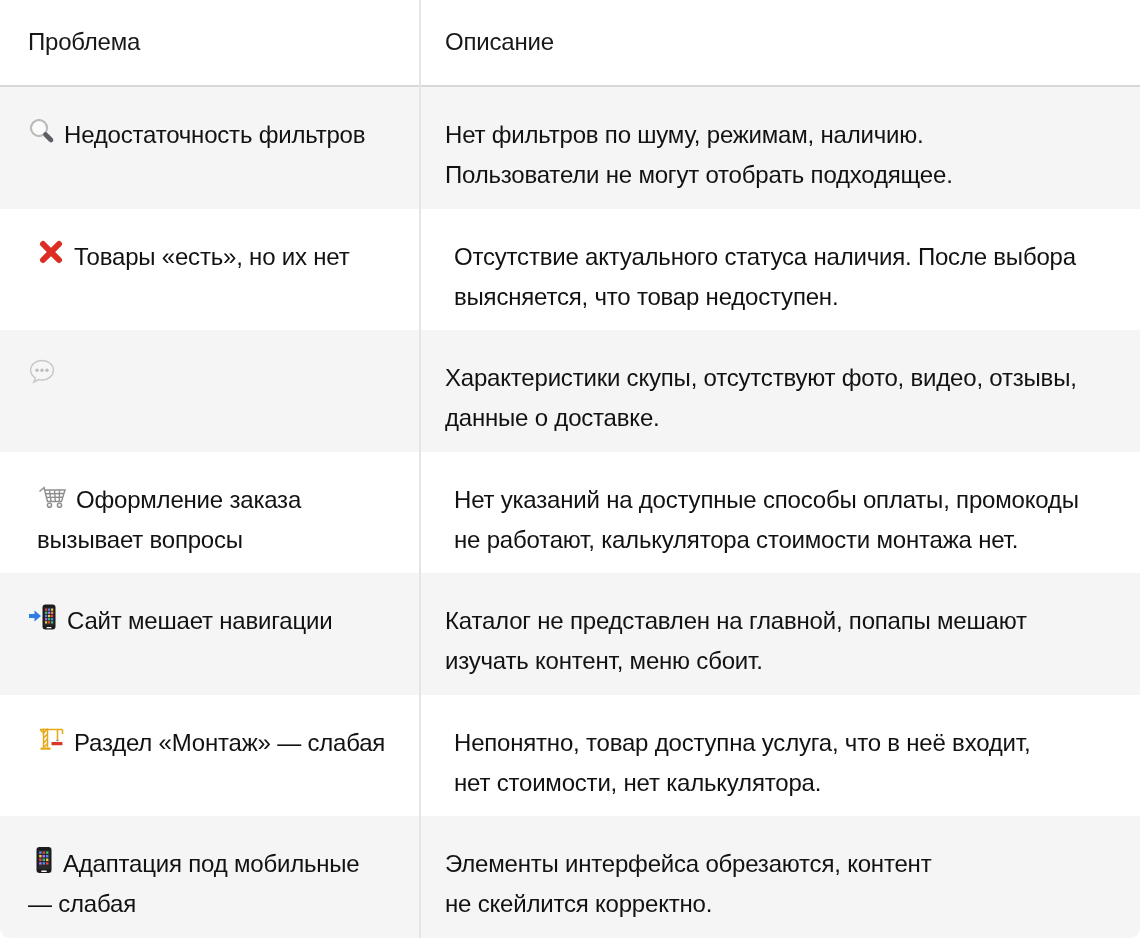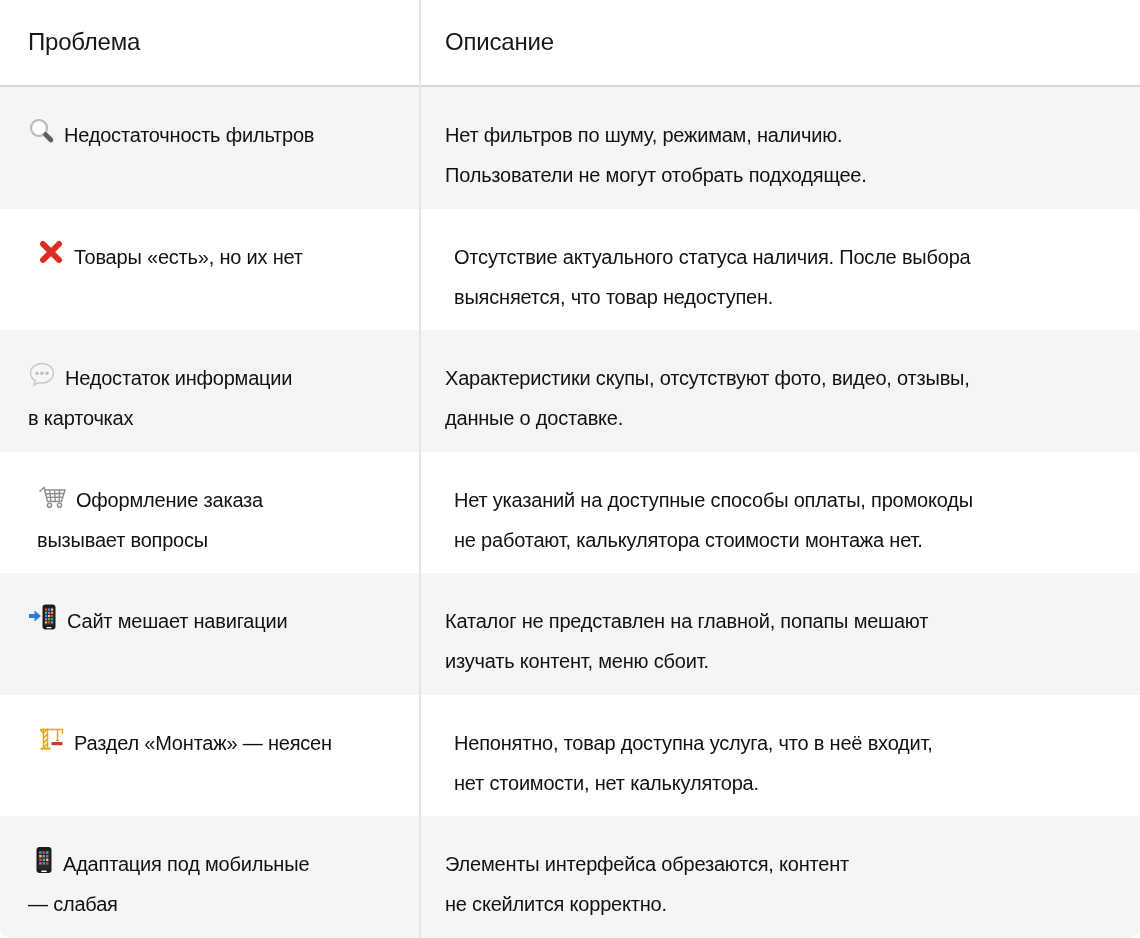--- a/index.html
+++ b/index.html
@@ -59,21 +59,21 @@
 
   .head-label {
     font-size: 24px;
     line-height: 30px;
     color: #181818;
     letter-spacing: -0.2px;
     white-space: pre;
   }
 
   .cell-text {
-    font-size: 20px;
+    font-size: 24px;
     line-height: 40px;
     color: #121212;
     letter-spacing: -0.2px;
     white-space: pre;
     vertical-align: middle;
     margin-top: 48px;
   }
 
   .icon {
     display: inline-block;
@@ -130,22 +130,21 @@
 
   <div class="row gray">
     <div class="cell-problem">
       <span class="icon">
         <svg width="28" height="26" viewBox="0 0 28 26">
           <path d="M14 2.5 C7.7 2.5 2.6 6.8 2.6 12.1 c0 3.2 1.9 6 4.8 7.8 L5.8 24 l5-2.4 c1 .3 2.1 .4 3.2 .4 6.3 0 11.4-4.3 11.4-9.9 S20.3 2.5 14 2.5 Z" fill="#f6f6f6" stroke="#c7c7c7" stroke-width="1.4"></path>
           <circle cx="9" cy="12.2" r="1.7" fill="#bdbdbd"></circle>
           <circle cx="14" cy="12.2" r="1.7" fill="#bdbdbd"></circle>
           <circle cx="19" cy="12.2" r="1.7" fill="#bdbdbd"></circle>
         </svg>
-      </span><span class="cell-text">Недостаток информации
-в карточках</span>
+      </span>
     </div>
     <div class="cell-desc">
       <span class="cell-text">Характеристики скупы, отсутствуют фото, видео, отзывы,
 данные о доставке.</span>
     </div>
   </div>
 
   <div class="row white">
     <div class="cell-problem">
       <span class="icon">
@@ -209,21 +208,21 @@
             <path d="M6.5 3.5 V22.5 M10.5 3.5 V22.5"></path>
             <path d="M6.5 8 L10.5 4 M6.5 13 L10.5 9 M6.5 18 L10.5 14 M6.5 22.5 L10.5 18.5"></path>
             <path d="M3 4.5 H25.5 M25.5 4.5 V9"></path>
             <path d="M3 4.5 L6.5 8"></path>
             <path d="M20.5 4.5 V15.5"></path>
           </g>
           <path d="M19.3 15.5 h2.4" stroke="#8e8e8e" stroke-width="1.3" fill="none"></path>
           <rect x="14.5" y="17" width="11" height="3.2" rx="0.6" fill="#d8382c"></rect>
           <rect x="3.5" y="22.5" width="10" height="2.2" rx="0.5" fill="#e6a817"></rect>
         </svg>
-      </span><span class="cell-text">Раздел «Монтаж» — неясен</span>
+      </span><span class="cell-text">Раздел «Монтаж» — слабая</span>
     </div>
     <div class="cell-desc">
       <span class="cell-text">Непонятно, товар доступна услуга, что в неё входит,
 нет стоимости, нет калькулятора.</span>
     </div>
   </div>
 
   <div class="row gray">
     <div class="cell-problem">
       <span class="icon" style="margin-left:6px;">

